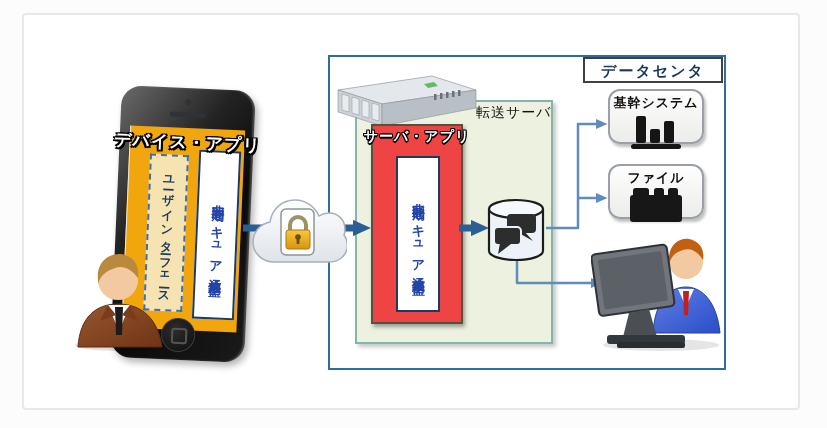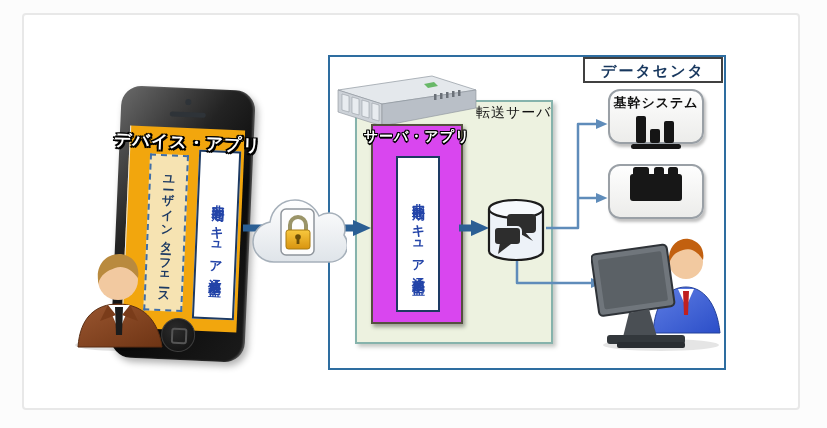--- a/index.html
+++ b/index.html
@@ -10,21 +10,21 @@
   
   .dc-box{position:absolute;left:328px;top:55px;width:394px;height:311px;border:2px solid #2e6da0;background:#fff;}
   .dc-label{position:absolute;left:583px;top:57px;width:140px;height:26px;background:#fff;border:2px solid #404040;color:#17375e;font-size:15px;font-weight:bold;text-align:center;line-height:24px;letter-spacing:2px;box-sizing:border-box;z-index:6;}
 
   
   .green-box{position:absolute;left:355px;top:100px;width:198px;height:244px;background:#edf2e0;border:2px solid #86b3ac;box-shadow:3px 3px 4px rgba(90,100,90,.35);box-sizing:border-box;z-index:2;}
   .transfer-label{position:absolute;left:476px;top:104px;font-size:14px;font-weight:normal;color:#111;z-index:4;letter-spacing:1px;}
   .server-img{position:absolute;left:332px;top:70px;z-index:3;}
 
   
-  .orange-box{position:absolute;background:#d946ef;border:2px solid #55503f;box-shadow:2px 3px 4px rgba(0,0,0,.35);box-sizing:border-box;}
+  .orange-box{position:absolute;background:#ef4444;border:2px solid #55503f;box-shadow:2px 3px 4px rgba(0,0,0,.35);box-sizing:border-box;}
   .server-app{left:371px;top:124px;width:92px;height:200px;z-index:3;}
   .app-title{position:absolute;top:2px;left:50%;transform:translateX(-50%);white-space:nowrap;color:#fff;font-weight:bold;font-size:14px;letter-spacing:1px;
     text-shadow:-1px -1px 0 #000,1px -1px 0 #000,-1px 1px 0 #000,1px 1px 0 #000,-1px 0 0 #000,1px 0 0 #000,0 -1px 0 #000,0 2px 0 #000;}
   .white-vbox{position:absolute;background:#fff;border:2px solid #1d3a63;box-sizing:border-box;display:flex;align-items:center;justify-content:center;}
   .server-app .white-vbox{left:23px;top:30px;width:44px;height:156px;}
   .vtext{writing-mode:vertical-rl;text-orientation:upright;font-weight:bold;letter-spacing:2px;}
   .blue-vtext{color:#2344a8;font-size:13px;}
   .navy-vtext{color:#1d3a63;font-size:12px;}
 
   
@@ -94,20 +94,21 @@
     <svg width="56" height="40" viewBox="0 0 56 40">
       <g fill="#151515">
         <rect x="8" y="4" width="10" height="27" rx="2"></rect>
         <rect x="22" y="17" width="10" height="14" rx="2"></rect>
         <rect x="36" y="9" width="10" height="22" rx="2"></rect>
         <rect x="3" y="32" width="50" height="5" rx="2.5"></rect>
       </g>
     </svg>
   </div>
   <div class="target-box target-file">
+    <span class="target-label">ファイル</span>
     <svg width="56" height="38" viewBox="0 0 56 38">
       <g fill="#171717">
         <rect x="5" y="1" width="16" height="10" rx="2.5"></rect>
         <rect x="26" y="1" width="10" height="10" rx="2.5"></rect>
         <rect x="40" y="1" width="10" height="10" rx="2.5"></rect>
         <rect x="2" y="8" width="52" height="27" rx="3"></rect>
       </g>
     </svg>
   </div>
 

